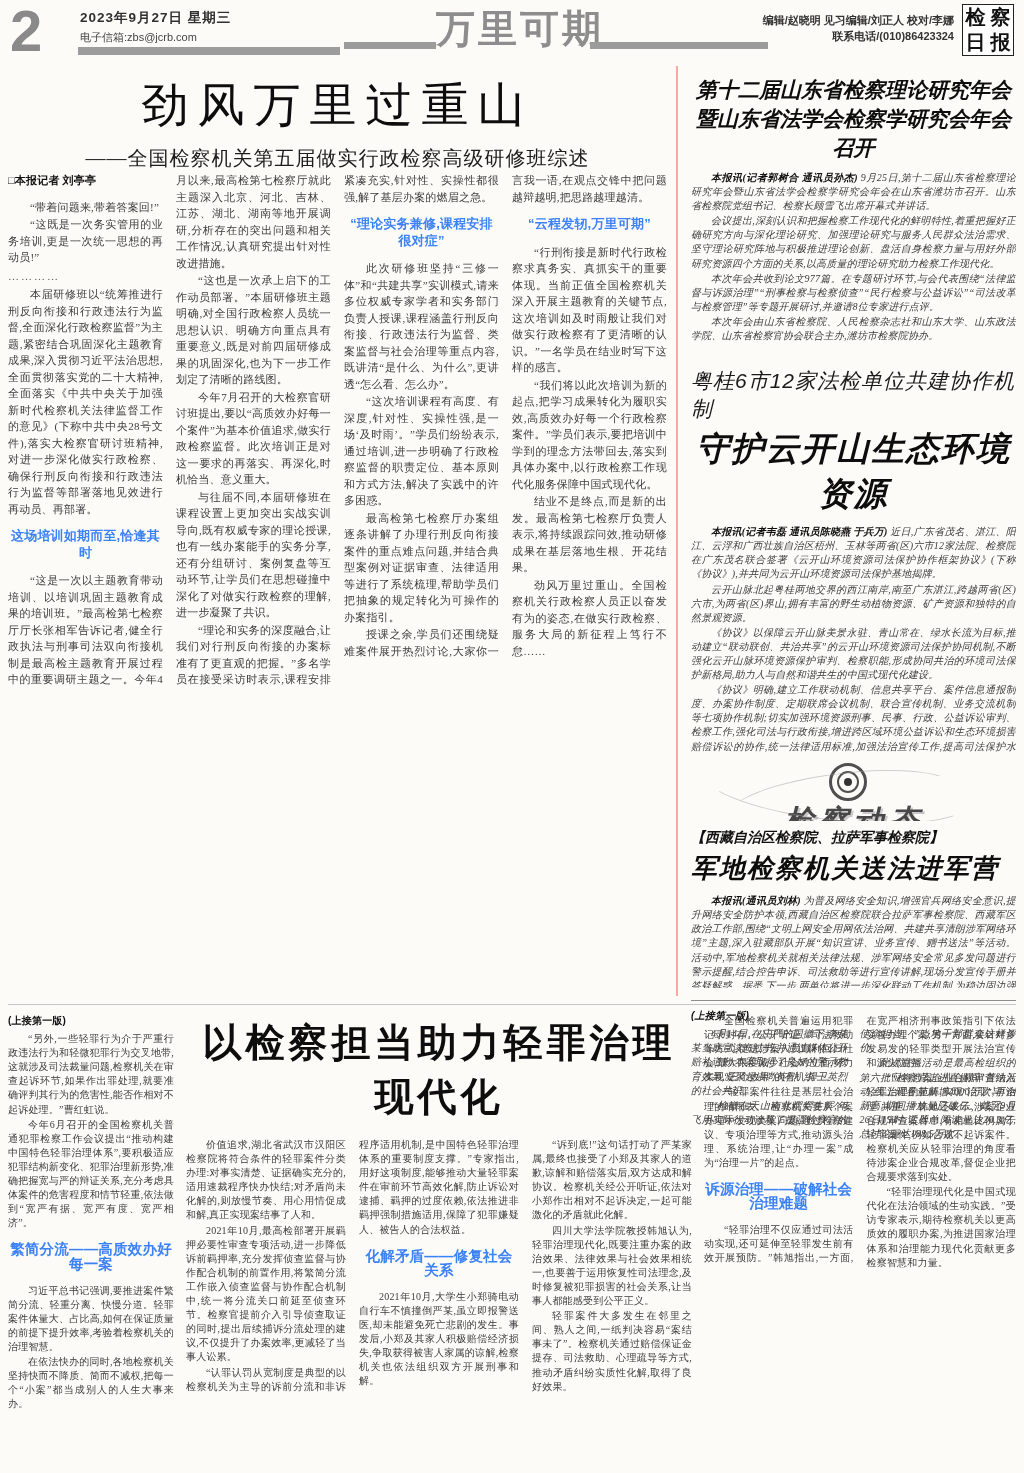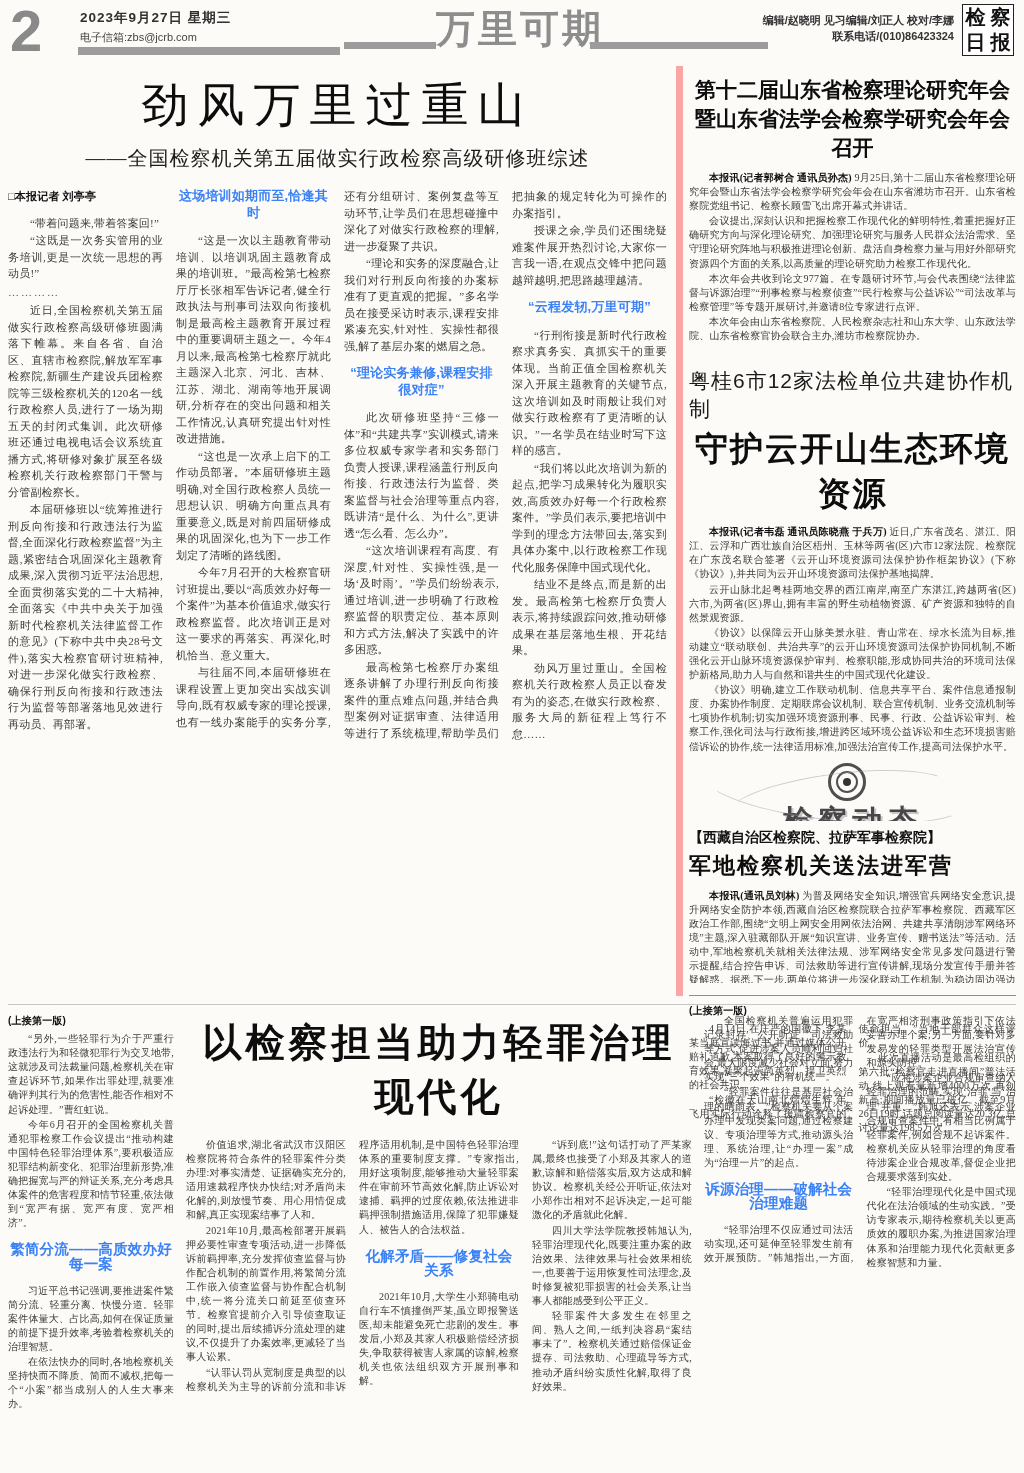--- a/index.html
+++ b/index.html
@@ -23,27 +23,27 @@
   .hdr-editors { position:absolute; right:62px; top:12px; text-align:right;
     font-family:"Liberation Sans",sans-serif; font-size:11px; font-weight:700; color:#333; line-height:16px; }
   .masthead { position:absolute; right:2px; top:4px; width:52px; height:52px;
     display:grid; grid-template-columns:1fr 1fr; border:1px solid #222; background:#fff; }
   .masthead span { font-size:20px; font-weight:900; color:#111; text-align:center; line-height:25px;
     font-family:"Liberation Serif",serif; }
 
   
   .top { display:flex; height:930px; }
   .main-col { width:668px; padding-right:9px; }
-  .right-col { width:340px; padding-left:6px; border-left:7px solid #fca5a5; }
+  .right-col { width:340px; padding-left:13px; border-left:2px solid #fca5a5;font-style:italic; }
 
   
   .main-title { text-align:center; font-size:47px; font-weight:400; color:#0d0d0d;
     letter-spacing:9px; margin-top:8px; }
   .main-sub { text-align:center; font-size:20px; color:#1c1c1c; letter-spacing:1px; margin-top:8px; }
-  .main-body { column-count:4; column-gap:13px; height:772px; overflow:hidden; margin-top:16px; }
+  .main-body { column-count:4; column-gap:13px; height:772px; overflow:hidden; margin-top:0; }
 
   
   .ab { font-size:10px; line-height:14.1px; color:#3b3b3b; text-align:justify; letter-spacing:.2px; }
   .main-body .ab { font-size:11px; line-height:16.5px; }
   .ab-p, .ab-pl { text-indent:2em; margin-bottom:1px; }
   .ab-pl b { font-weight:700; color:#111; }
   .ab-by { font-weight:700; color:#111; font-size:12px; margin-bottom:10px; }
   .ab-dots { text-align:left; color:#555; letter-spacing:2px; margin:2px 0; }
   .ab-label { font-weight:700; color:#111; font-family:"Liberation Sans",sans-serif; margin-bottom:4px; }
   .ab-h { font-family:"Liberation Sans",sans-serif; font-weight:700; color:#3b82f6;
@@ -66,21 +66,21 @@
     background:#333; border-radius:50%; }
   .dongtai-text { font-family:"Liberation Sans",sans-serif; font-size:30px; font-weight:900; color:#474747;
     letter-spacing:5px; text-shadow:2px 2px 0 #c9c9c9; }
   .swoosh { position:absolute; border:1.5px solid #9a9a9a; border-radius:50%; opacity:.45; pointer-events:none; }
   .s1 { width:230px; height:58px; left:36px; top:10px; transform:rotate(-7deg);
     border-color:#9a9a9a transparent transparent transparent; }
   .s2 { width:270px; height:66px; left:12px; top:-8px; transform:rotate(6deg);
     border-color:transparent transparent #9a9a9a transparent; }
 
   .jy-bracket { font-family:"Liberation Sans",sans-serif; font-weight:700; font-size:14px; color:#111; margin-top:1px; }
-  .jy-title { font-family:"Liberation Sans",sans-serif; font-weight:900; font-size:22px; color:#0d0d0d;
+  .jy-title { font-family:"Liberation Sans",sans-serif; font-weight:900; font-size:26px; color:#0d0d0d;
     letter-spacing:2px; margin:4px 0 8px; }
   .jy-body { max-height:94px; overflow:hidden; }
   .divider { border-top:1px solid #8f8f8f; margin:12px 0 8px; }
   .ps-body { column-count:2; column-gap:12px; height:178px; overflow:hidden; }
 
   
   .bottom { display:flex; gap:12px; border-top:1px solid #c7c7c7; margin-top:8px; padding-top:9px; height:462px; }
   .b-col1 { width:166px; height:448px; overflow:hidden; }
   .b-mid { width:506px; }
   .b-title { text-align:center; font-size:39px; font-weight:900; color:#0d0d0d; letter-spacing:4px; margin:2px 0 14px; }
@@ -118,21 +118,20 @@
   <div class="top">
 
     <div class="main-col">
       <div class="main-title">劲风万里过重山</div>
       <div class="main-sub">——全国检察机关第五届做实行政检察高级研修班综述</div>
       <div class="main-body">
           <div class="ab ab-by">□本报记者  刘亭亭</div>
           <div class="ab ab-p">“带着问题来,带着答案回!”</div>
           <div class="ab ab-p">“这既是一次务实管用的业务培训,更是一次统一思想的再动员!”</div>
           <div class="ab ab-dots">…………</div>
-          <div class="ab ab-p">近日,全国检察机关第五届做实行政检察高级研修班圆满落下帷幕。来自各省、自治区、直辖市检察院,解放军军事检察院,新疆生产建设兵团检察院等三级检察机关的120名一线行政检察人员,进行了一场为期五天的封闭式集训。此次研修班还通过电视电话会议系统直播方式,将研修对象扩展至各级检察机关行政检察部门干警与分管副检察长。</div>
           <div class="ab ab-p">本届研修班以“统筹推进行刑反向衔接和行政违法行为监督,全面深化行政检察监督”为主题,紧密结合巩固深化主题教育成果,深入贯彻习近平法治思想,全面贯彻落实党的二十大精神,全面落实《中共中央关于加强新时代检察机关法律监督工作的意见》(下称中共中央28号文件),落实大检察官研讨班精神,对进一步深化做实行政检察、确保行刑反向衔接和行政违法行为监督等部署落地见效进行再动员、再部署。</div>
           <div class="ab ab-h">这场培训如期而至,恰逢其时</div>
           <div class="ab ab-p">“这是一次以主题教育带动培训、以培训巩固主题教育成果的培训班。”最高检第七检察厅厅长张相军告诉记者,健全行政执法与刑事司法双向衔接机制是最高检主题教育开展过程中的重要调研主题之一。今年4月以来,最高检第七检察厅就此主题深入北京、河北、吉林、江苏、湖北、湖南等地开展调研,分析存在的突出问题和相关工作情况,认真研究提出针对性改进措施。</div>
           <div class="ab ab-p">“这也是一次承上启下的工作动员部署。”本届研修班主题明确,对全国行政检察人员统一思想认识、明确方向重点具有重要意义,既是对前四届研修成果的巩固深化,也为下一步工作划定了清晰的路线图。</div>
           <div class="ab ab-p">今年7月召开的大检察官研讨班提出,要以“高质效办好每一个案件”为基本价值追求,做实行政检察监督。此次培训正是对这一要求的再落实、再深化,时机恰当、意义重大。</div>
           <div class="ab ab-p">与往届不同,本届研修班在课程设置上更加突出实战实训导向,既有权威专家的理论授课,也有一线办案能手的实务分享,还有分组研讨、案例复盘等互动环节,让学员们在思想碰撞中深化了对做实行政检察的理解,进一步凝聚了共识。</div>
           <div class="ab ab-p">“理论和实务的深度融合,让我们对行刑反向衔接的办案标准有了更直观的把握。”多名学员在接受采访时表示,课程安排紧凑充实,针对性、实操性都很强,解了基层办案的燃眉之急。</div>
           <div class="ab ab-h">“理论实务兼修,课程安排很对症”</div>
           <div class="ab ab-p">此次研修班坚持“三修一体”和“共建共享”实训模式,请来多位权威专家学者和实务部门负责人授课,课程涵盖行刑反向衔接、行政违法行为监督、类案监督与社会治理等重点内容,既讲清“是什么、为什么”,更讲透“怎么看、怎么办”。</div>
           <div class="ab ab-p">“这次培训课程有高度、有深度,针对性、实操性强,是一场‘及时雨’。”学员们纷纷表示,通过培训,进一步明确了行政检察监督的职责定位、基本原则和方式方法,解决了实践中的许多困惑。</div>

